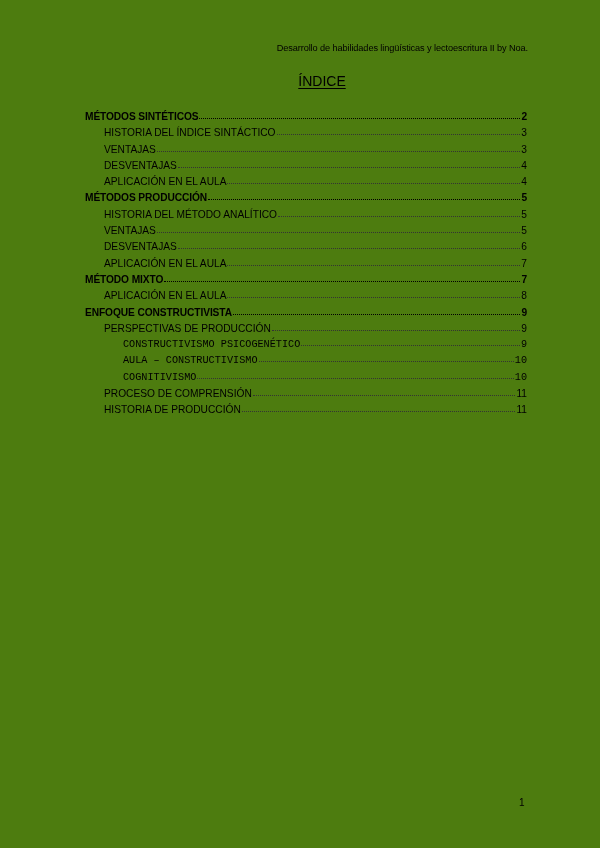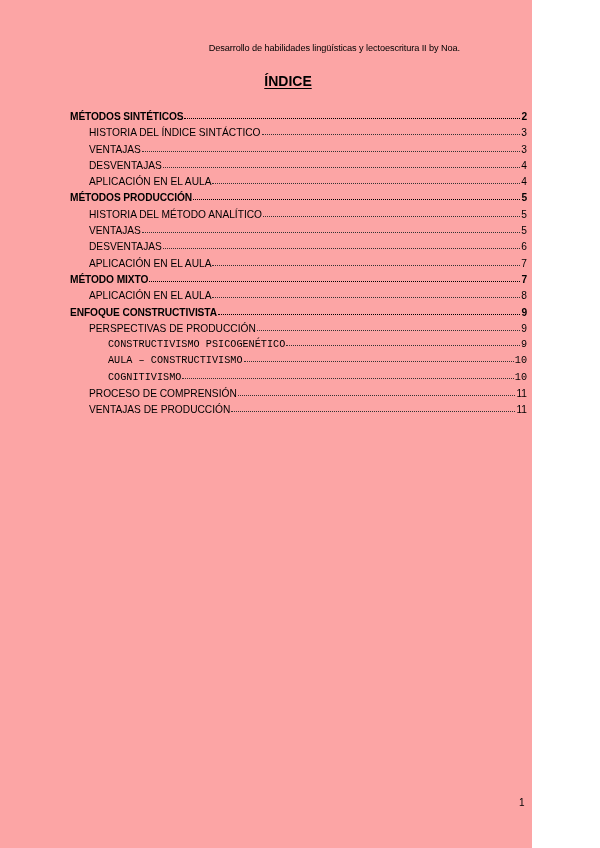--- a/index.html
+++ b/index.html
@@ -11,38 +11,38 @@
       width: 600px;
       height: 848px;
       position: relative;
       overflow: hidden;
       font-family: "Liberation Sans", sans-serif;
       color: #000;
     }
     .page {
       position: absolute;
       left: 0; top: 0;
-      width: 532px; height: 848px;
-      background: #fca5a5;
+      width: 600px; height: 848px;
+      background: #4d7c0f;
     }
     .header {
       position: absolute;
       right: 72px;
       top: 43px;
       font-size: 9.2px;
       letter-spacing: -0.1px;
       white-space: nowrap;
     }
     .title {
       position: absolute;
       left: 0; right: 0;
       top: 73px;
       text-align: center;
       font-size: 14px;
-      font-weight: bold;
+      font-weight: normal;
       text-decoration: underline;
       text-underline-offset: 2px;
       padding-left: 44px;
     }
     .toc {
       position: absolute;
       left: 70px;
       width: 457px;
       top: 109px;
     }
@@ -54,21 +54,21 @@
       line-height: 16.3px;
       white-space: nowrap;
       cursor: pointer;
     }
     .toc-row.level-1 {
       font-weight: bold;
       letter-spacing: -0.1px;
     }
     .toc-row.level-2 { padding-left: 19px; }
     .toc-row.level-3 { padding-left: 38px; font-family: Liberation Mono, monospace; }
-    .toc-row .label { flex: 0 0 auto; }
+    .toc-row .label { flex: 0 0 auto; margin-left: 15px; }
     .toc-row .leader {
       flex: 1 1 auto;
       overflow: hidden;
       margin: 0 1px;
       position: relative;
       height: 10px;
     }
     .toc-row .leader::after {
       content: "";
       position: absolute;
@@ -179,20 +179,20 @@
         <span class="label">COGNITIVISMO</span>
         <span class="leader"></span>
         <span class="pg">10</span>
       </div>
     <div class="toc-row level-2">
         <span class="label">PROCESO DE COMPRENSIÓN</span>
         <span class="leader"></span>
         <span class="pg">11</span>
       </div>
     <div class="toc-row level-2">
-        <span class="label">VENTAJAS DE PRODUCCIÓN</span>
+        <span class="label">HISTORIA DE PRODUCCIÓN</span>
         <span class="leader"></span>
         <span class="pg">11</span>
       </div>
   </div>
 
   <div class="page-number">1</div>
 </div>
 
 </body></html>

